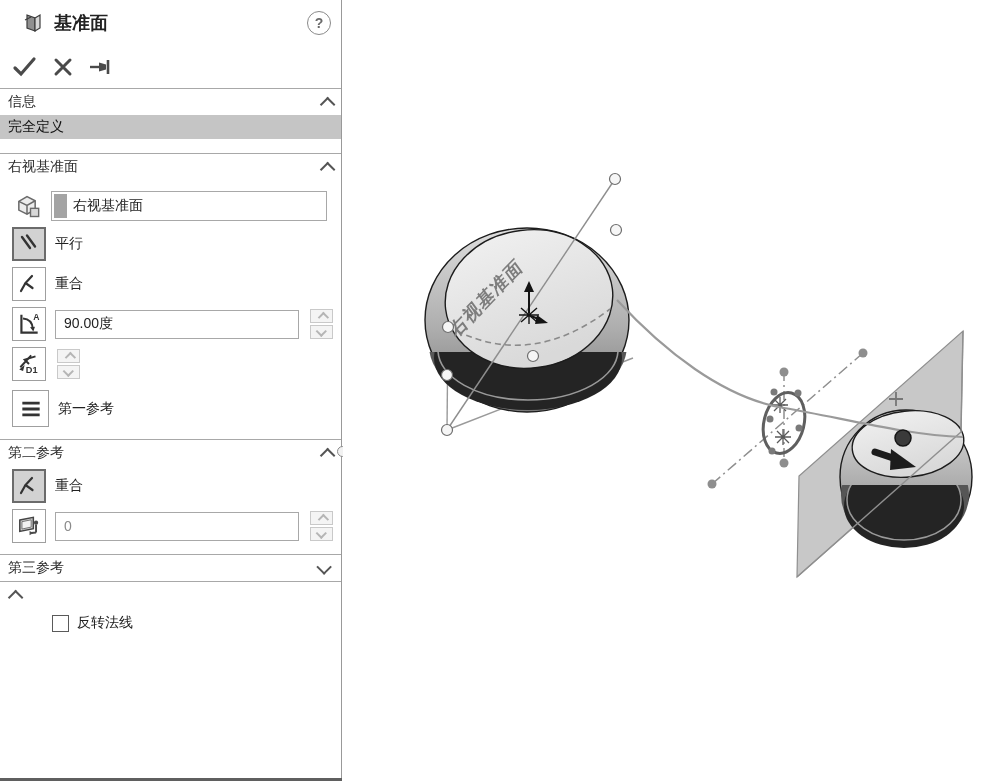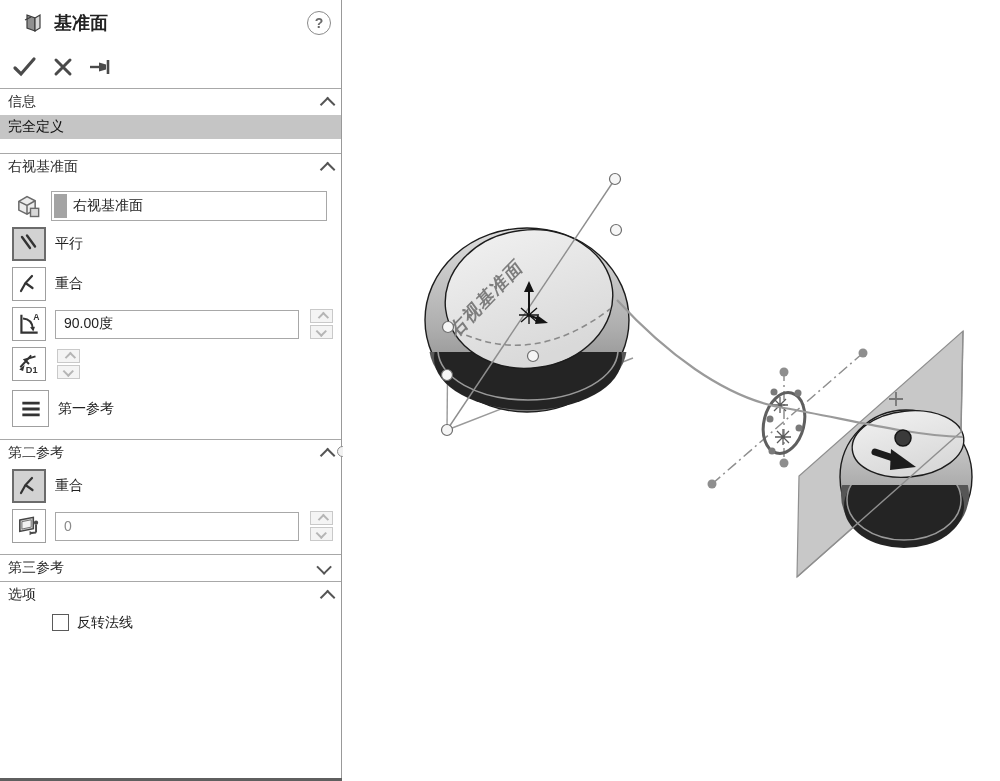--- a/index.html
+++ b/index.html
@@ -32,21 +32,21 @@
   .tool-btn.selected{background:#d2d2d2;border:2px solid #6b6b6b;}
   .num-field{flex:1;height:29px;border:1px solid #a8a8a8;background:#fff;color:#222;font-size:14px;
              font-family:inherit;padding:0 8px;box-sizing:border-box;max-width:250px;}
   .num-field.dim{color:#8a8a8a;}
   .spin{display:flex;flex-direction:column;gap:2px;margin-left:2px;}
   .spin .sp{width:23px;height:14px;border:1px solid #c9c9c9;background:#f4f4f4;display:flex;
             align-items:center;justify-content:center;padding:0;}
   .spin .sp i{width:6px;height:6px;border-top:2px solid #b5b5b5;border-right:2px solid #b5b5b5;display:block;}
   .spin .sp.up i{transform:rotate(-45deg) translateY(2px);}
   .spin .sp.dn i{transform:rotate(135deg) translateY(1px);}
-  .chk-row{display:flex;align-items:flex-start;gap:8px;padding:6px 8px 0 52px;}
+  .chk-row{display:flex;align-items:center;gap:8px;padding:6px 8px 0 52px;}
   .chk{width:15px;height:15px;border:1px solid #5a5a5a;background:#fff;flex:0 0 auto;}
   .bottom-cut{position:absolute;left:0;bottom:0;width:342px;height:3px;background:#5f5f5f;}
   #splitter-handle{position:absolute;left:337px;top:446px;width:11px;height:11px;border-radius:50%;
                    border:1.5px solid #8a8a8a;background:#f2f2f2;box-sizing:border-box;}
   
   #viewport{position:absolute;left:343px;top:0;width:657px;height:781px;background:#fff;}
   svg text.wm{font-family:"Liberation Sans","DejaVu Sans",sans-serif;}
 </style>
 </head>
 <body>
@@ -219,21 +219,20 @@
     <hr class="sep" style="margin-top:8px">
 
     <div class="sec-head">
       <span class="lbl">第三参考</span>
       <i class="chev down"></i>
     </div>
 
     <hr class="sep">
 
     <div class="sec-head">
-      <span class="lbl">选项</span>
       <i class="chev up"></i>
     </div>
 
     <div class="chk-row">
       <span class="chk"></span>
       <span>反转法线</span>
     </div>
 
     <div class="bottom-cut"></div>
   </div>

